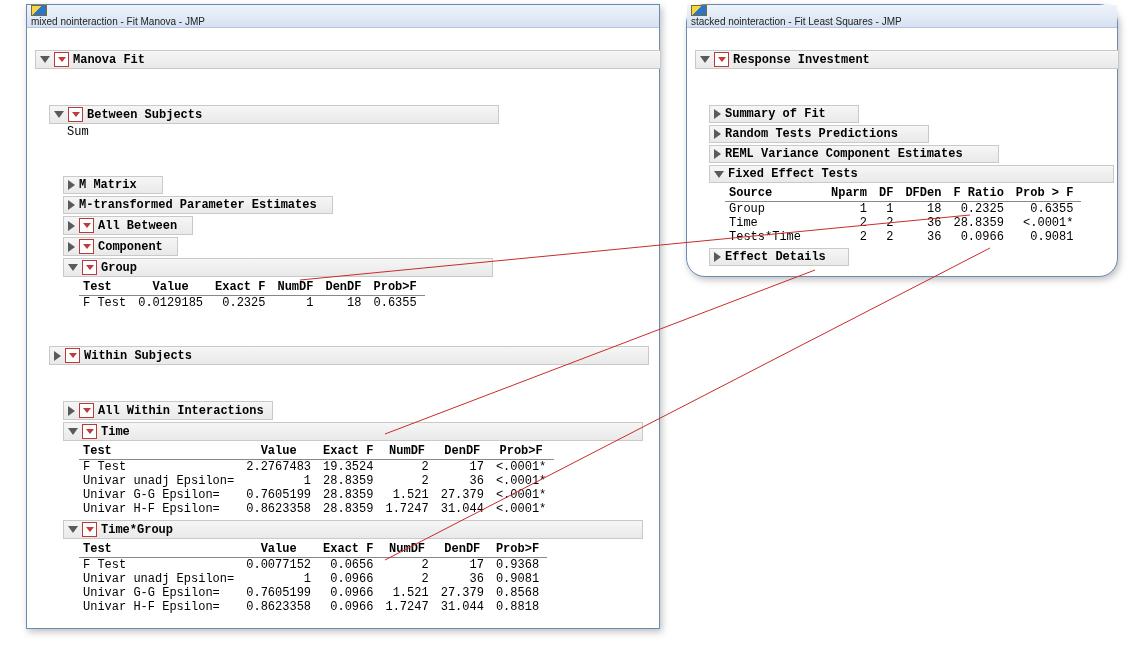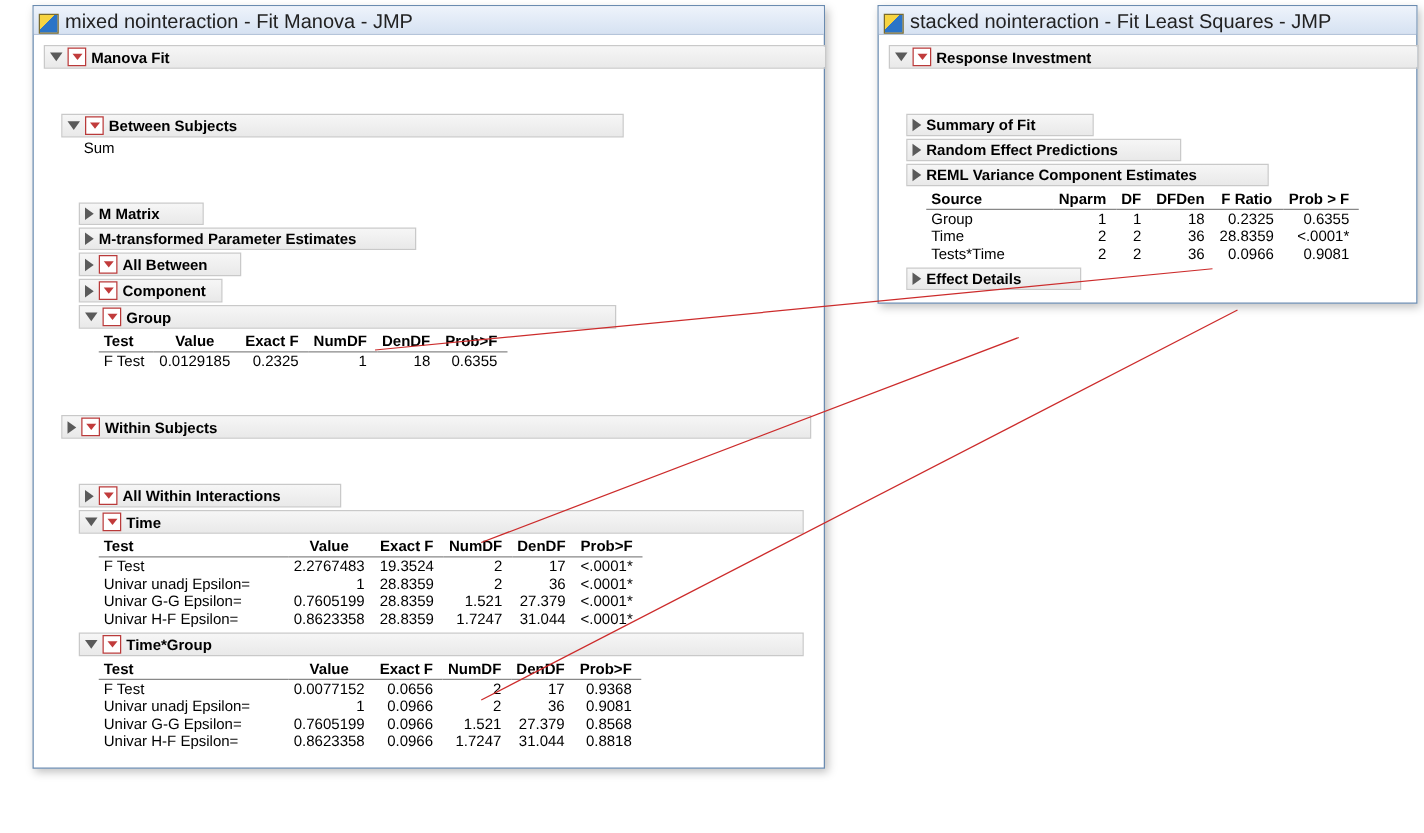--- a/index.html
+++ b/index.html
@@ -12,37 +12,38 @@
     width: 1139px;
     height: 666px;
   }
   .window {
     position: absolute;
     border: 1px solid #6a8bb0;
     background: #fff;
     box-shadow: 2px 3px 7px rgba(0,0,0,0.25);
   }
   .win-left { left: 26px; top: 4px; width: 632px; }
-  .win-right { left: 702px; top: 4px; width: 430px; }
+  .win-right { left: 686px; top: 4px; width: 430px; border-radius: 19px; }
   .titlebar {
     display: flex;
-    align-items: flex-end;
+    align-items: flex-start;
     height: 22px;
     padding: 0 4px;
     background: linear-gradient(#eef3fb, #d6e2f2);
     border-bottom: 1px solid #b4c4da;
-    font-size: 16px;
+    font-size: 10px;
     color: #222;
+    flex-direction: column;
   }
   .titlebar .app-icon {
     width: 14px; height: 14px; margin-right: 5px;
     background: linear-gradient(135deg,#f7d441 40%,#2b74c7 40%);
     border: 1px solid #7a6b2d;
   }
-  .content { padding: 6px 8px 10px 8px; }
+  .content { padding: 20px 8px 10px 8px; font-family: Liberation Mono, monospace; }
   .oh { 
     display: flex;
     align-items: center;
     background: linear-gradient(#f6f6f6,#e9e9e9);
     border: 1px solid #c9c9c9;
     padding: 1px 4px;
     margin-top: 2px;
     font-weight: bold;
     color: #000;
     white-space: nowrap;
@@ -311,25 +312,29 @@
       <span>Response Investment</span>
     </div>
 
     <div class="ind">
       <div class="oh" style="width:140px">
         <span class="disc"></span>
         <span>Summary of Fit</span>
       </div>
       <div class="oh" style="width:210px">
         <span class="disc"></span>
-        <span>Random Effect Predictions</span>
+        <span>Random Tests Predictions</span>
       </div>
       <div class="oh" style="width:280px">
         <span class="disc"></span>
         <span>REML Variance Component Estimates</span>
+      </div>
+      <div class="oh" style="width:395px">
+        <span class="disc open"></span>
+        <span>Fixed Effect Tests</span>
       </div>
 
       <table class="data">
         <tbody>
             <tr>
           <th class="left" style="width:90px">Source</th>
           <th>Nparm</th>
           <th>DF</th>
           <th>DFDen</th>
           <th>F Ratio</th>

